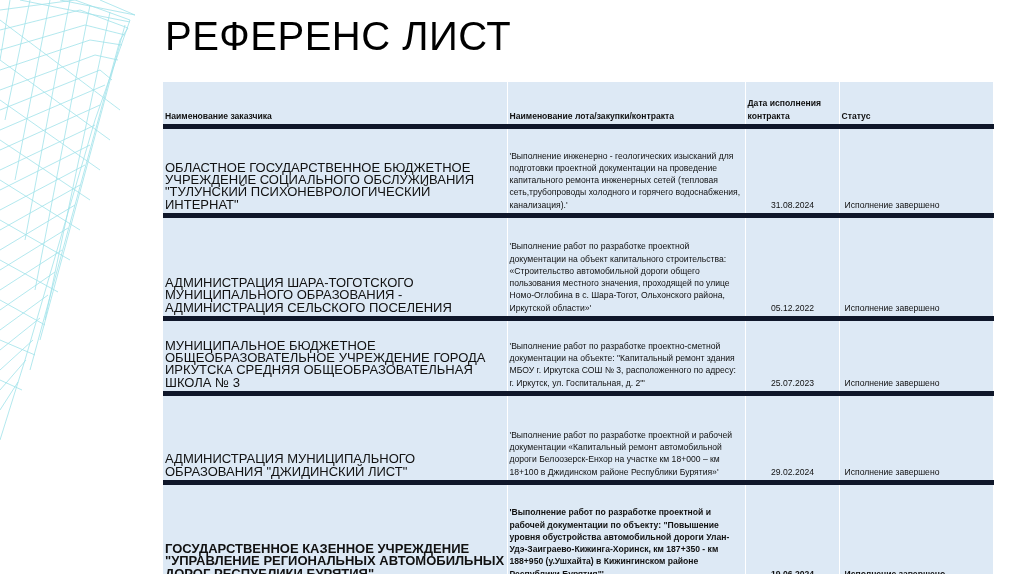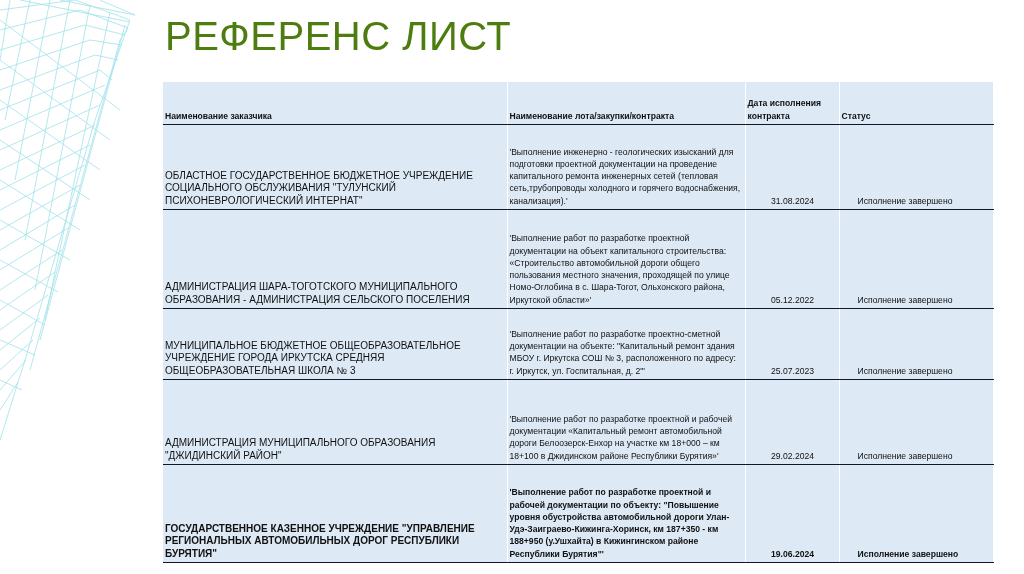--- a/index.html
+++ b/index.html
@@ -9,37 +9,37 @@
       font-family: "Liberation Sans", "DejaVu Sans", sans-serif;
     }
     .deco {
       position: absolute; left: 0; top: 0; width: 170px; height: 574px;
       pointer-events: none;
     }
     .title {
       position: absolute; left: 165px; top: 14px;
       font-family: "Liberation Sans", sans-serif;
       font-size: 40px; letter-spacing: 0.5px;
-      color: #4d7c0f; font-weight: normal; margin: 0;
+      color: #000000; font-weight: normal; margin: 0;
     }
     table.ref {
       position: absolute; left: 163px; top: 82px;
       width: 830px; border-collapse: collapse; table-layout: fixed;
       background: #dde9f5;
       font-family: "Liberation Sans", sans-serif;
       font-size: 8.6px; line-height: 12.3px; color: #111;
     }
     table.ref th, table.ref td {
-      border-right: 1px solid #ffffff; border-bottom: 1px solid #0f172a;
+      border-right: 1px solid #ffffff; border-bottom: 5px solid #0f172a;
       vertical-align: bottom; padding: 0 2px 2px 2px; text-align: left; margin-top: 36px;
     }
     table.ref th { font-weight: bold; height: 40px; padding-bottom: 2px; }
-    table.ref td.customer { font-size: 10px; text-transform: none; }
+    table.ref td.customer { font-size: 13px; text-transform: none; }
     table.ref td.date { text-align: center; padding-right: 1px; white-space: nowrap; }
-    table.ref td.status { white-space: nowrap; padding-left: 18px; }
+    table.ref td.status { white-space: nowrap; padding-left: 5px; }
     col.c1 { width: 344px; }
     col.c2 { width: 238px; }
     col.c3 { width: 94px; }
     col.c4 { width: 154px; }
     tr.r1 td { height: 82px; }
     tr.r2 td { height: 96px; }
     tr.r3 td { height: 68px; }
     tr.r4 td { height: 82px; }
     tr.r5 td { height: 95px; font-weight: bold; }
   </style>
@@ -122,21 +122,21 @@
       <td class="date">05.12.2022</td>
       <td class="status">Исполнение завершено</td>
     </tr>
     <tr class="r3">
       <td class="customer">МУНИЦИПАЛЬНОЕ БЮДЖЕТНОЕ ОБЩЕОБРАЗОВАТЕЛЬНОЕ УЧРЕЖДЕНИЕ ГОРОДА ИРКУТСКА СРЕДНЯЯ ОБЩЕОБРАЗОВАТЕЛЬНАЯ ШКОЛА № 3</td>
       <td>'Выполнение работ по разработке проектно-сметной документации на объекте: "Капитальный ремонт здания МБОУ г. Иркутска СОШ № 3, расположенного по адресу: г. Иркутск, ул. Госпитальная, д. 2"'</td>
       <td class="date">25.07.2023</td>
       <td class="status">Исполнение завершено</td>
     </tr>
     <tr class="r4">
-      <td class="customer">АДМИНИСТРАЦИЯ МУНИЦИПАЛЬНОГО ОБРАЗОВАНИЯ "ДЖИДИНСКИЙ РАЙОН"</td>
+      <td class="customer">АДМИНИСТРАЦИЯ МУНИЦИПАЛЬНОГО ОБРАЗОВАНИЯ "ДЖИДИНСКИЙ ЛИСТ"</td>
       <td>'Выполнение работ по разработке проектной и рабочей документации «Капитальный ремонт автомобильной дороги Белоозерск-Енхор  на участке км 18+000 – км 18+100 в Джидинском районе Республики Бурятия»'</td>
       <td class="date">29.02.2024</td>
       <td class="status">Исполнение завершено</td>
     </tr>
     <tr class="r5">
       <td class="customer">ГОСУДАРСТВЕННОЕ КАЗЕННОЕ УЧРЕЖДЕНИЕ "УПРАВЛЕНИЕ РЕГИОНАЛЬНЫХ АВТОМОБИЛЬНЫХ ДОРОГ РЕСПУБЛИКИ БУРЯТИЯ"</td>
       <td>'Выполнение работ по разработке проектной и рабочей документации по объекту: "Повышение уровня обустройства автомобильной дороги Улан-Удэ-Заиграево-Кижинга-Хоринск, км 187+350 - км 188+950 (у.Ушхайта) в Кижингинском районе Республики Бурятия"'</td>
       <td class="date">19.06.2024</td>
       <td class="status">Исполнение завершено</td>
     </tr>

